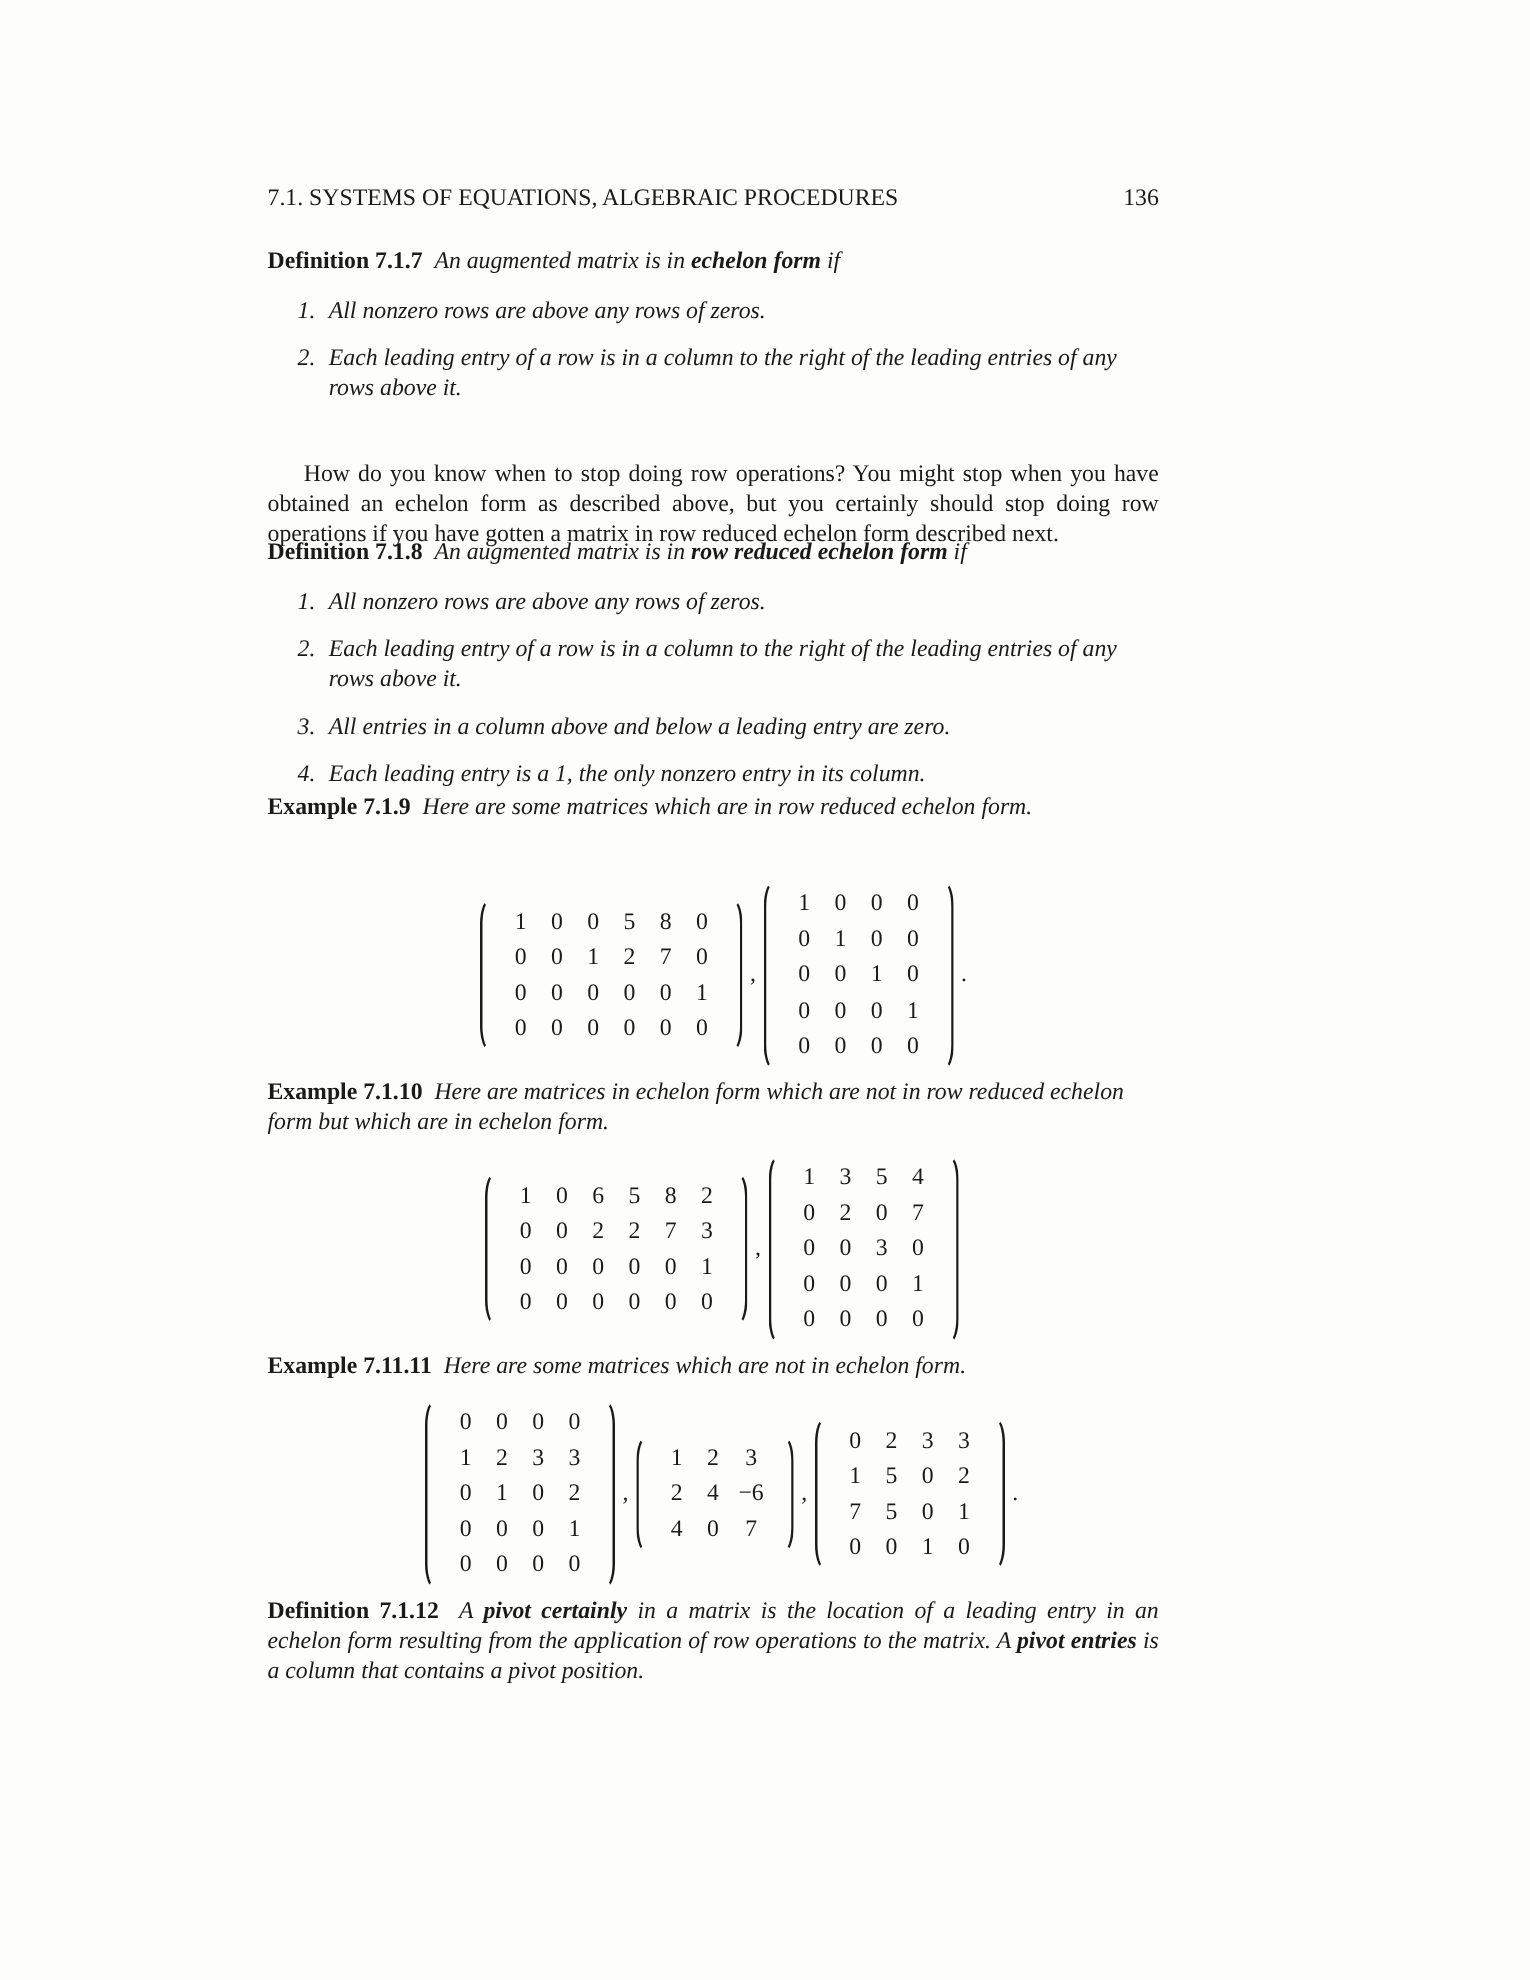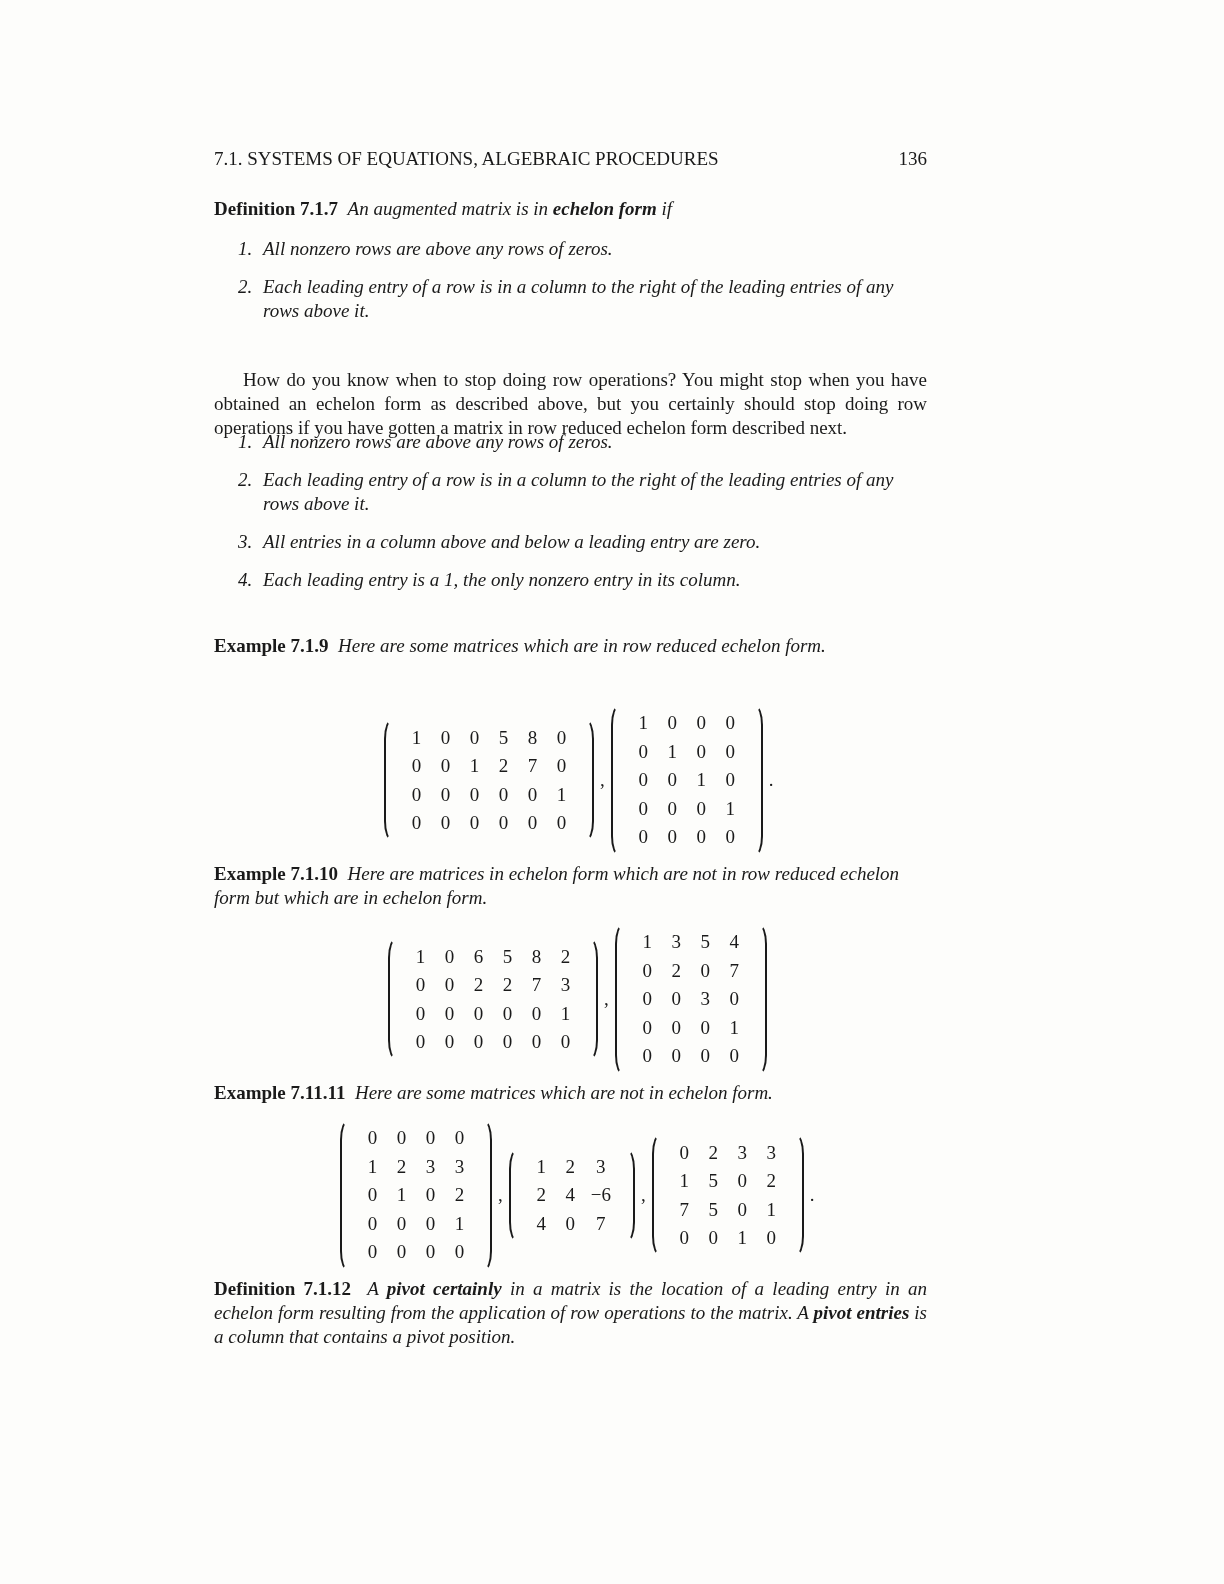--- a/index.html
+++ b/index.html
@@ -43,20 +43,24 @@
     </div>
     <ol>
       <li><span class="num">1.</span><span>All nonzero rows are above any rows of zeros.</span></li>
       <li style="padding-left:49px;"><span class="num">2.</span><span>Each leading entry of a row is in a column to the right of the leading entries of any rows above it.</span></li>
     </ol>
   </div>
 
   <div class="block para" style="top:344px;">How do you know when to stop doing row operations? You might stop when you have obtained an echelon form as described above, but you certainly should stop doing row operations if you have gotten a matrix in row reduced echelon form described next.</div>
 
   <div class="block" style="top:430px;">
+    <div style="margin-bottom:16px;">
+      <span class="lbl">Definition 7.1.8</span>&nbsp;
+      <span class="it">An augmented matrix is in </span><span class="bi">row reduced echelon form</span><span class="it"> if</span>
+    </div>
     <ol>
       <li><span class="num">1.</span><span>All nonzero rows are above any rows of zeros.</span></li>
       <li><span class="num">2.</span><span>Each leading entry of a row is in a column to the right of the leading entries of any rows above it.</span></li>
       <li><span class="num">3.</span><span>All entries in a column above and below a leading entry are zero.</span></li>
       <li><span class="num">4.</span><span>Each leading entry is a 1, the only nonzero entry in its column.</span></li>
     </ol>
   </div>
 
   <div class="block" style="top:634px;">
     <span class="lbl">Example 7.1.9</span>&nbsp; <span class="it">Here are some matrices which are in row reduced echelon form.</span>

